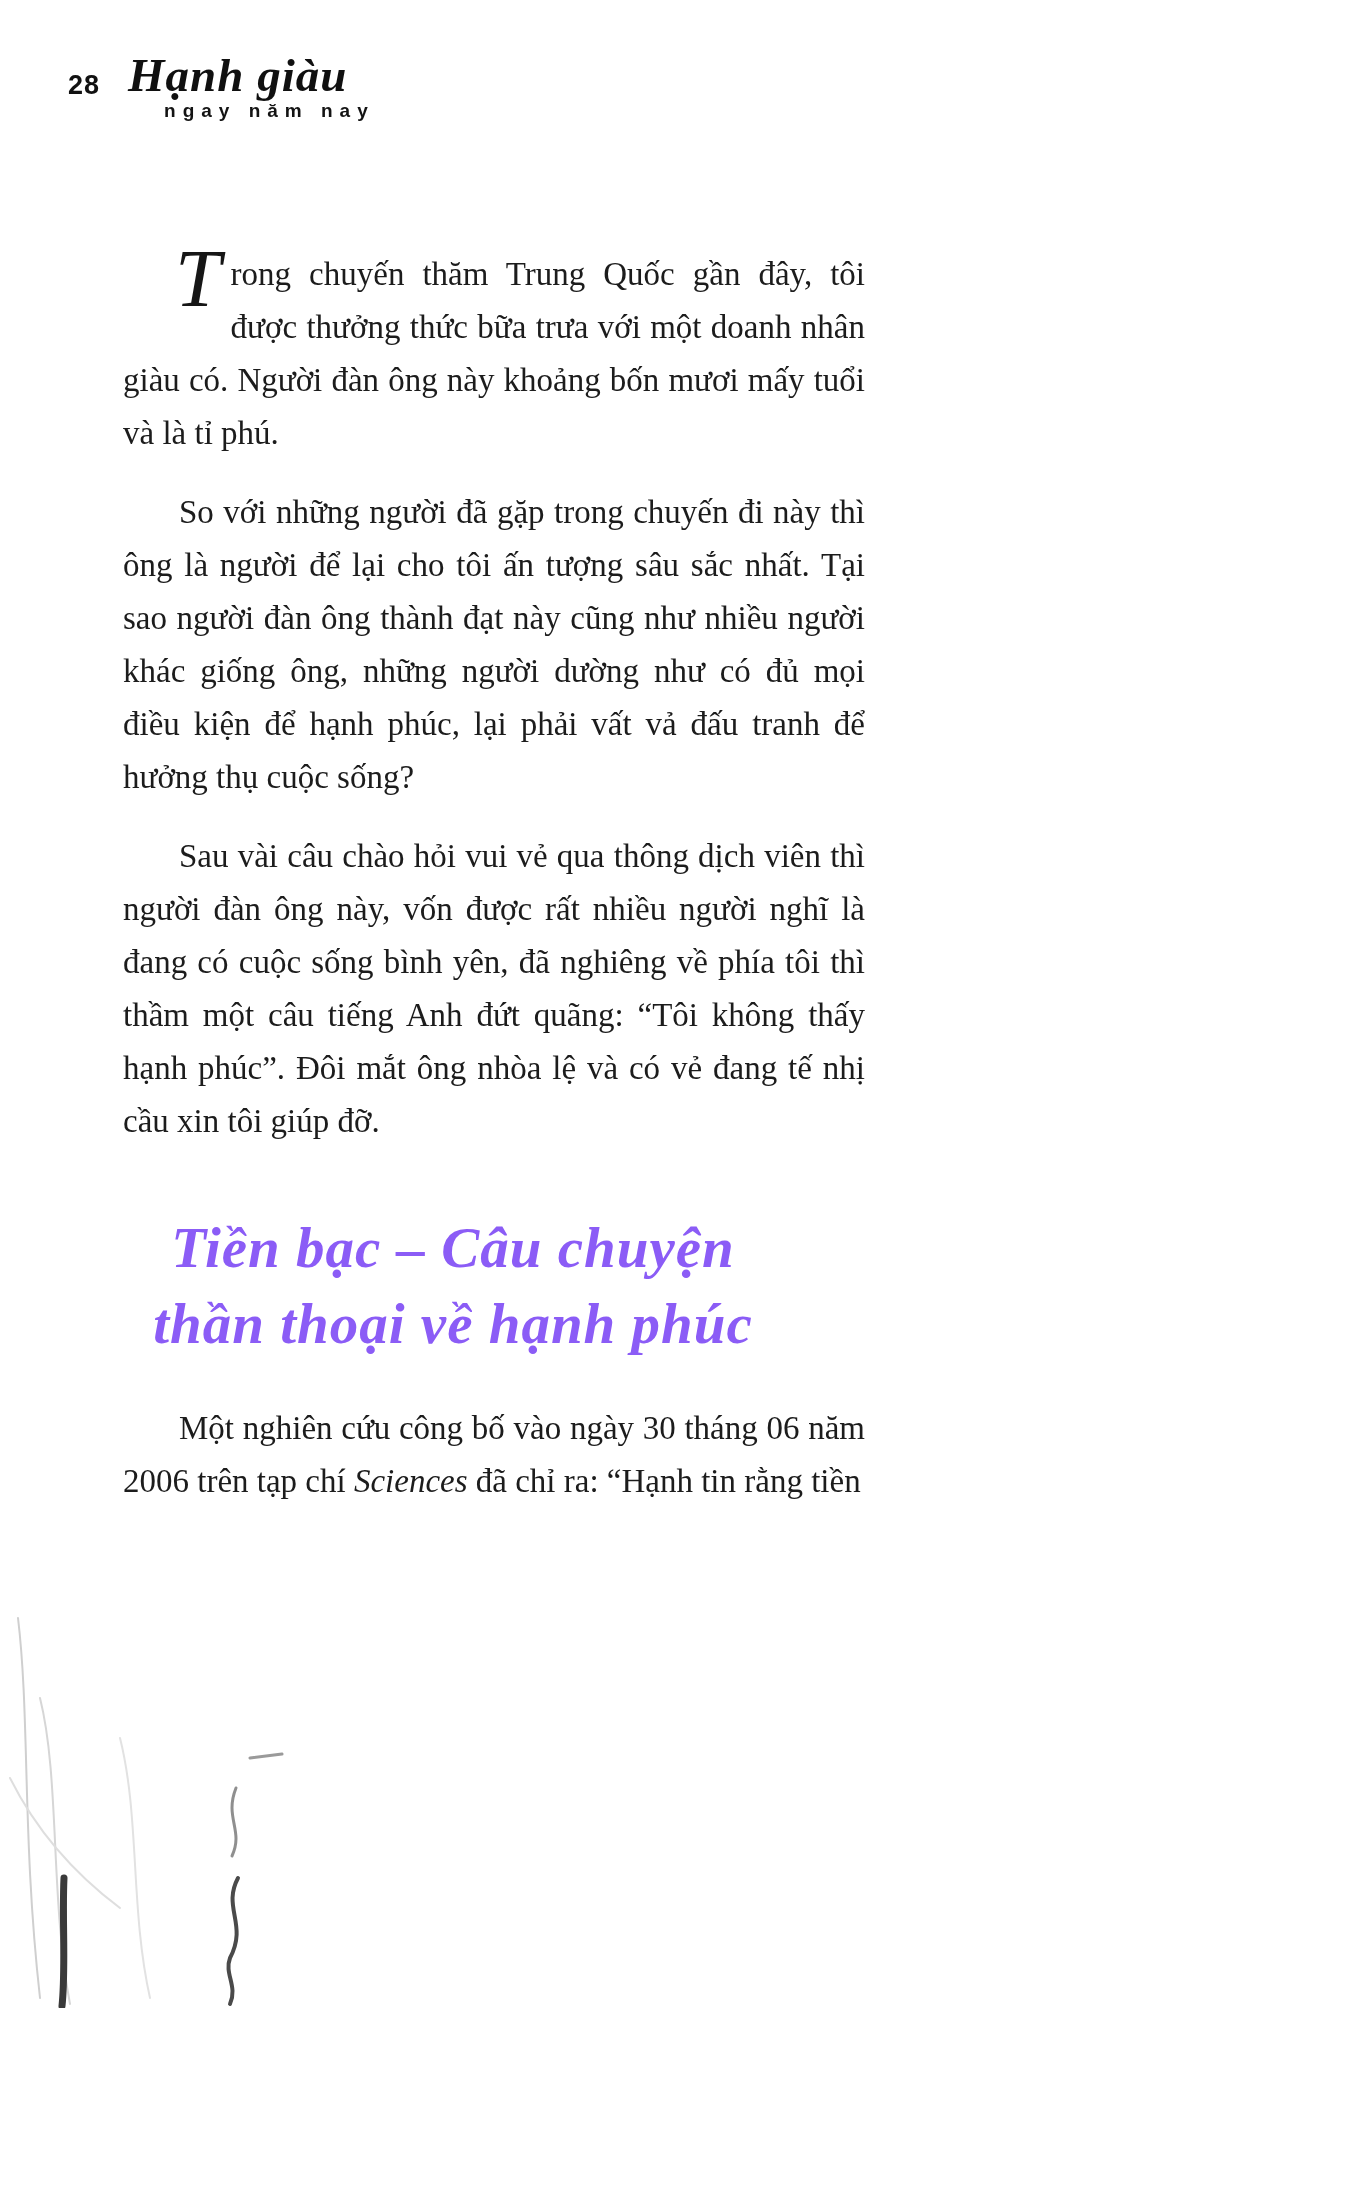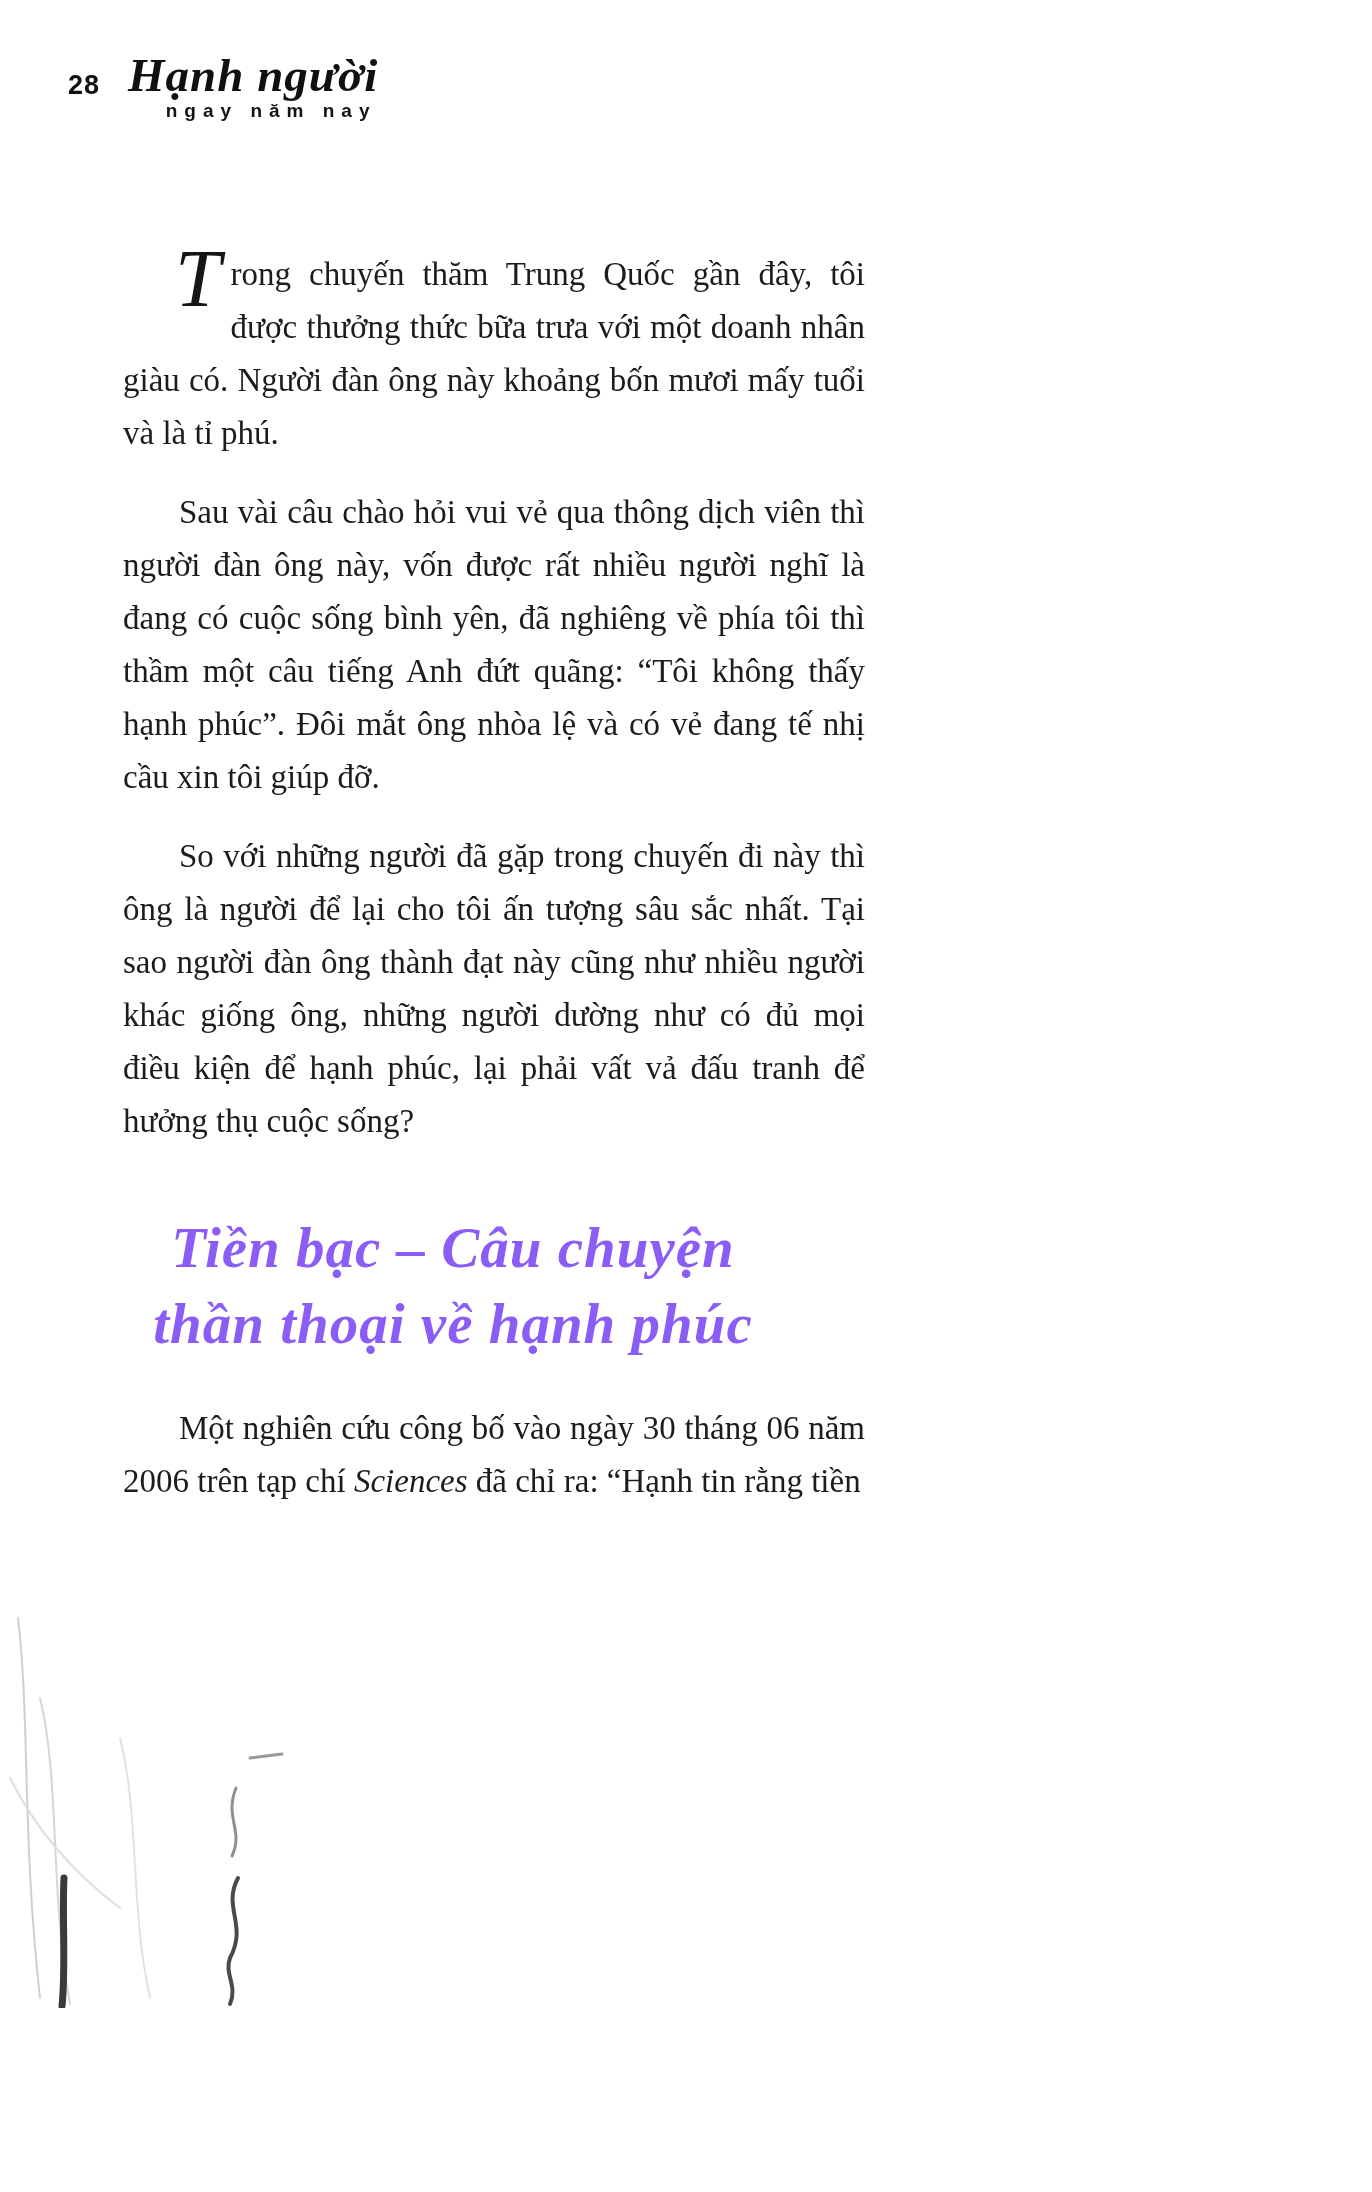--- a/index.html
+++ b/index.html
@@ -110,34 +110,34 @@
   }
 </style>
 </head>
 <body>
 
 <div class="page">
 
   <header class="page-header">
     <span class="page-number">28</span>
     <div class="brand">
-      <div class="brand-title">Hạnh người</div>
+      <div class="brand-title">Hạnh giàu</div>
       <div class="brand-subtitle">ngay năm nay</div>
     </div>
   </header>
 
   <main class="content">
 
     <p class="body-par">
       <span class="dropcap">T</span><span>rong chuyến thăm Trung Quốc gần đây, tôi được thưởng thức bữa trưa với một doanh nhân giàu có. Người đàn ông này khoảng bốn mươi mấy tuổi và là tỉ phú.</span>
     </p>
 
+    <p class="body-par indent">So với những người đã gặp trong chuyến đi này thì ông là người để lại cho tôi ấn tượng sâu sắc nhất. Tại sao người đàn ông thành đạt này cũng như nhiều người khác giống ông, những người dường như có đủ mọi điều kiện để hạnh phúc, lại phải vất vả đấu tranh để hưởng thụ cuộc sống?</p>
+
     <p class="body-par indent">Sau vài câu chào hỏi vui vẻ qua thông dịch viên thì người đàn ông này, vốn được rất nhiều người nghĩ là đang có cuộc sống bình yên, đã nghiêng về phía tôi thì thầm một câu tiếng Anh đứt quãng: “Tôi không thấy hạnh phúc”. Đôi mắt ông nhòa lệ và có vẻ đang tế nhị cầu xin tôi giúp đỡ.</p>
-
-    <p class="body-par indent">So với những người đã gặp trong chuyến đi này thì ông là người để lại cho tôi ấn tượng sâu sắc nhất. Tại sao người đàn ông thành đạt này cũng như nhiều người khác giống ông, những người dường như có đủ mọi điều kiện để hạnh phúc, lại phải vất vả đấu tranh để hưởng thụ cuộc sống?</p>
 
     <h2 class="section-heading">Tiền bạc – Câu chuyện thần thoại về hạnh phúc</h2>
 
     <p class="body-par indent">
       <span>Một nghiên cứu công bố vào ngày 30 tháng 06 năm 2006 trên tạp chí </span><em class="journal">Sciences</em><span> đã chỉ ra: “Hạnh tin rằng tiền</span>
     </p>
 
   </main>
 
   <svg class="sketch" width="520" height="430" viewBox="0 0 520 430" aria-hidden="true">

